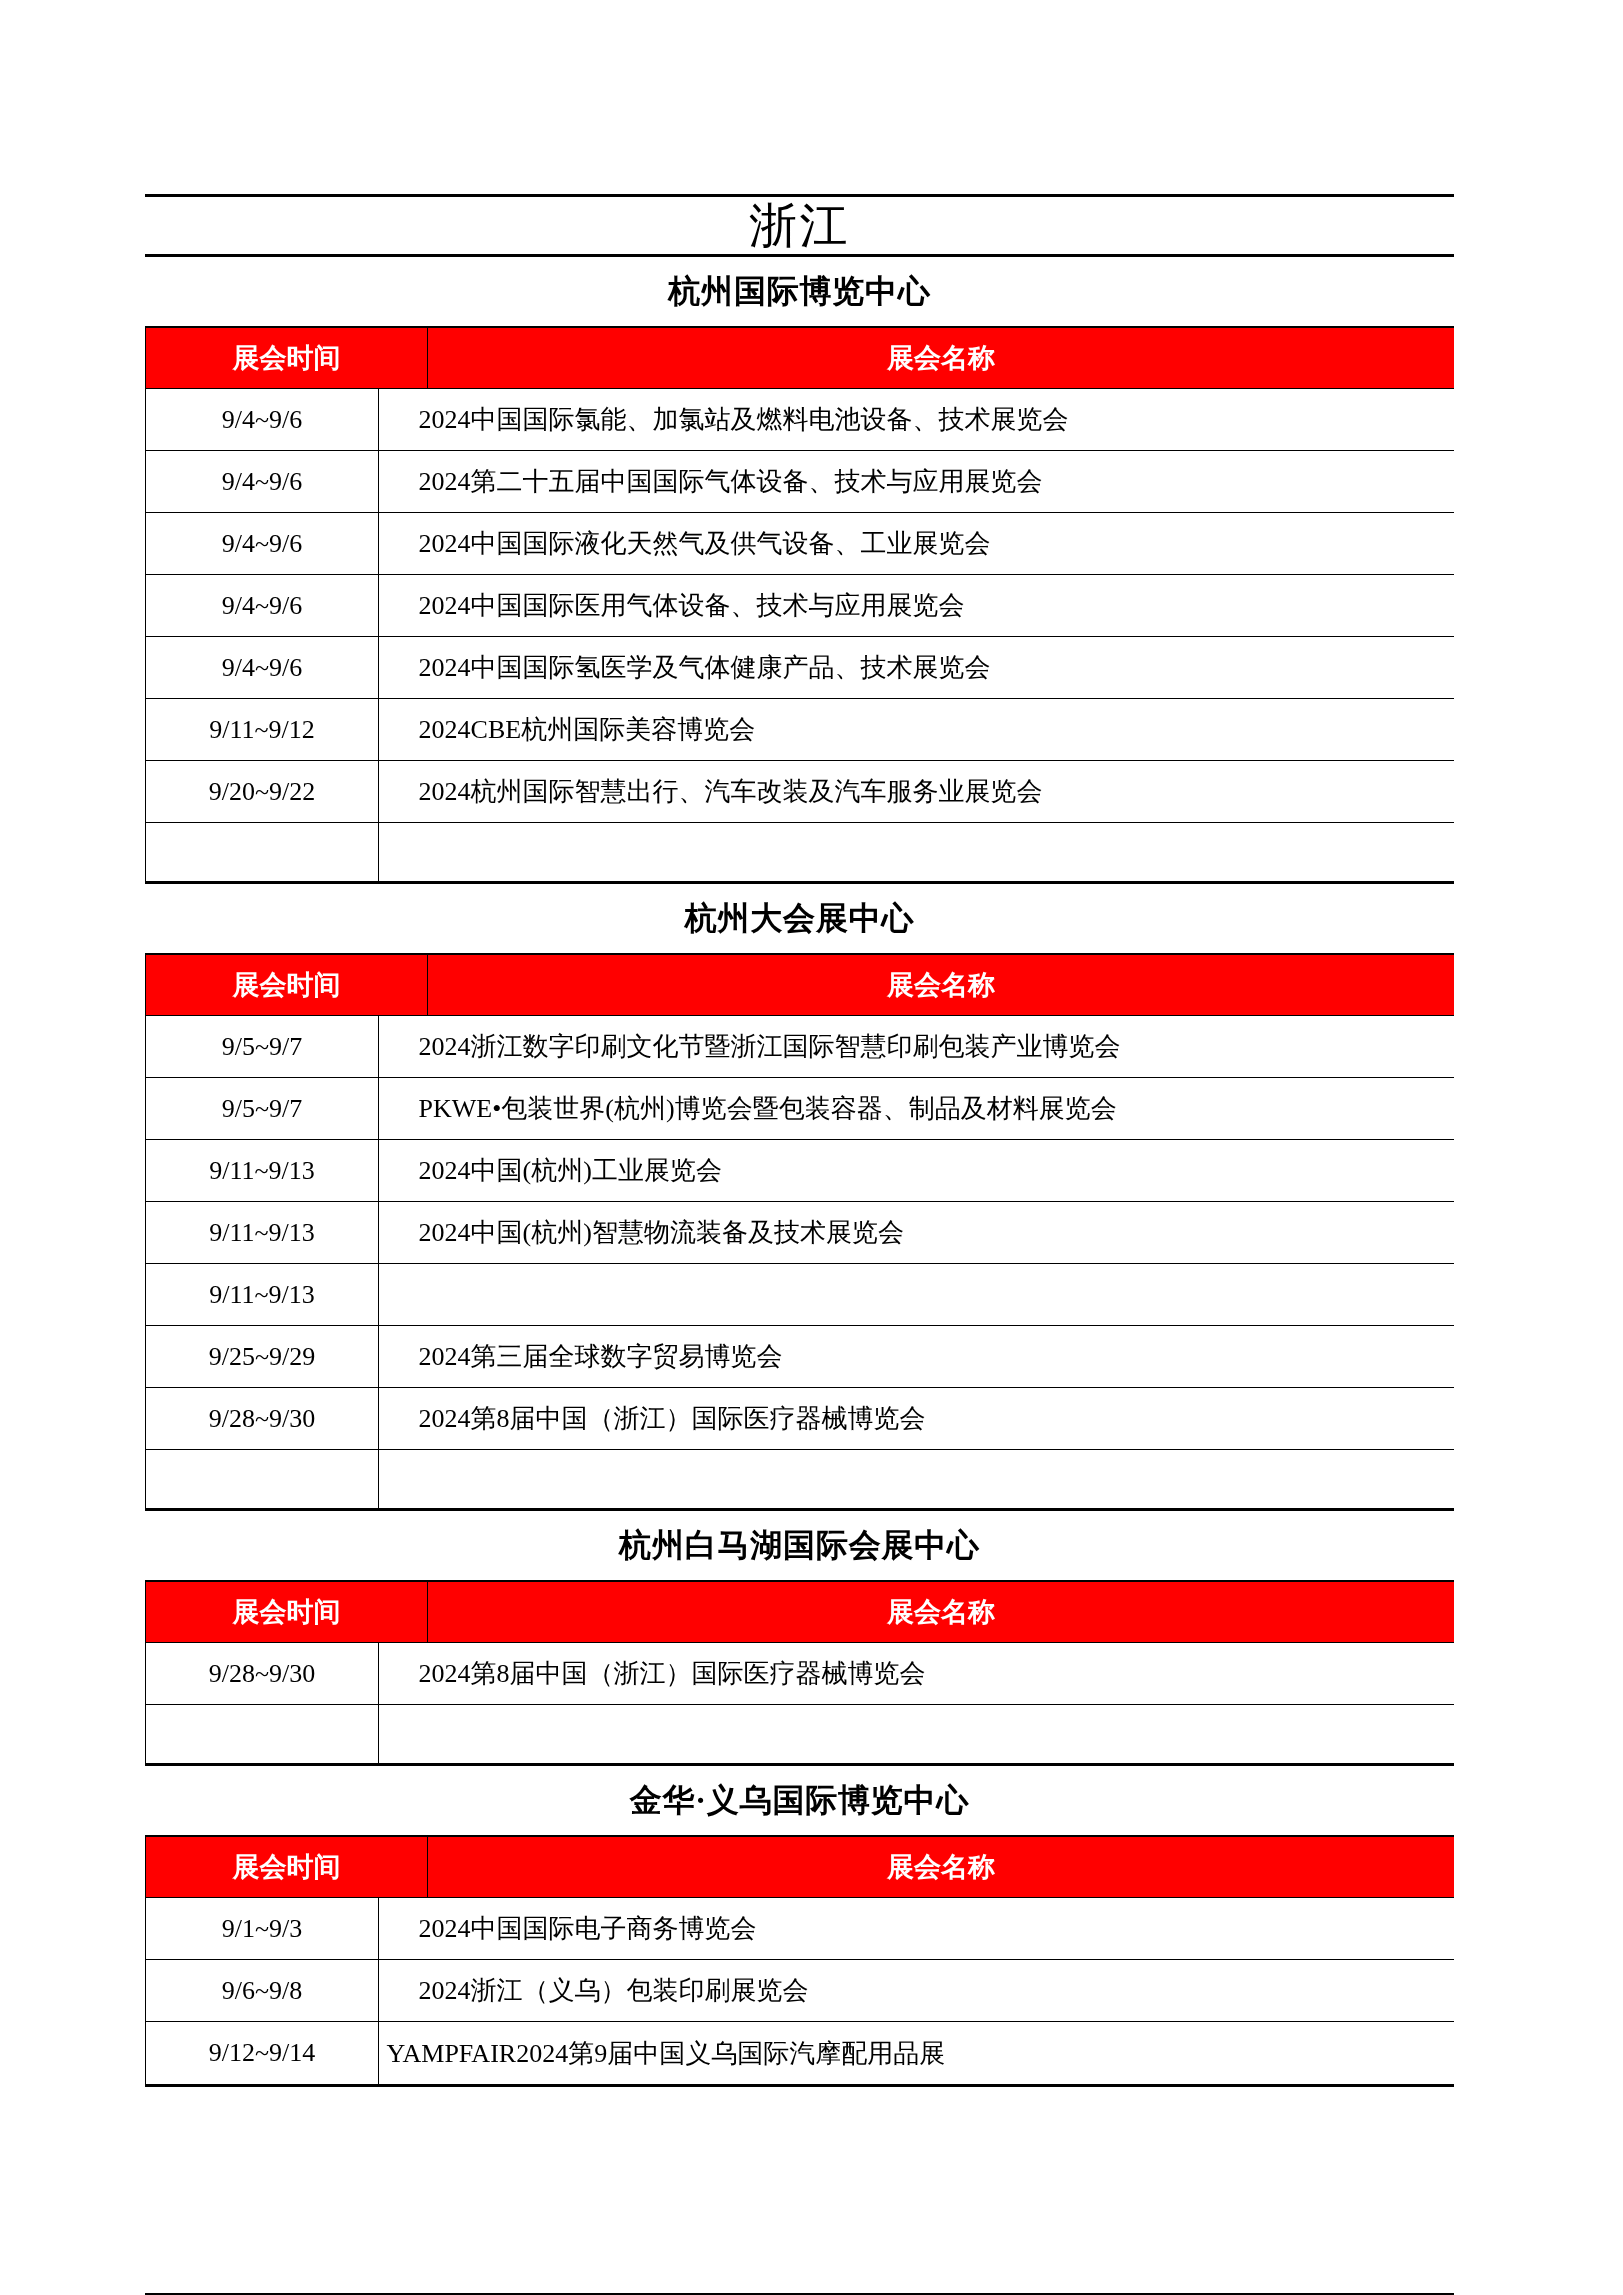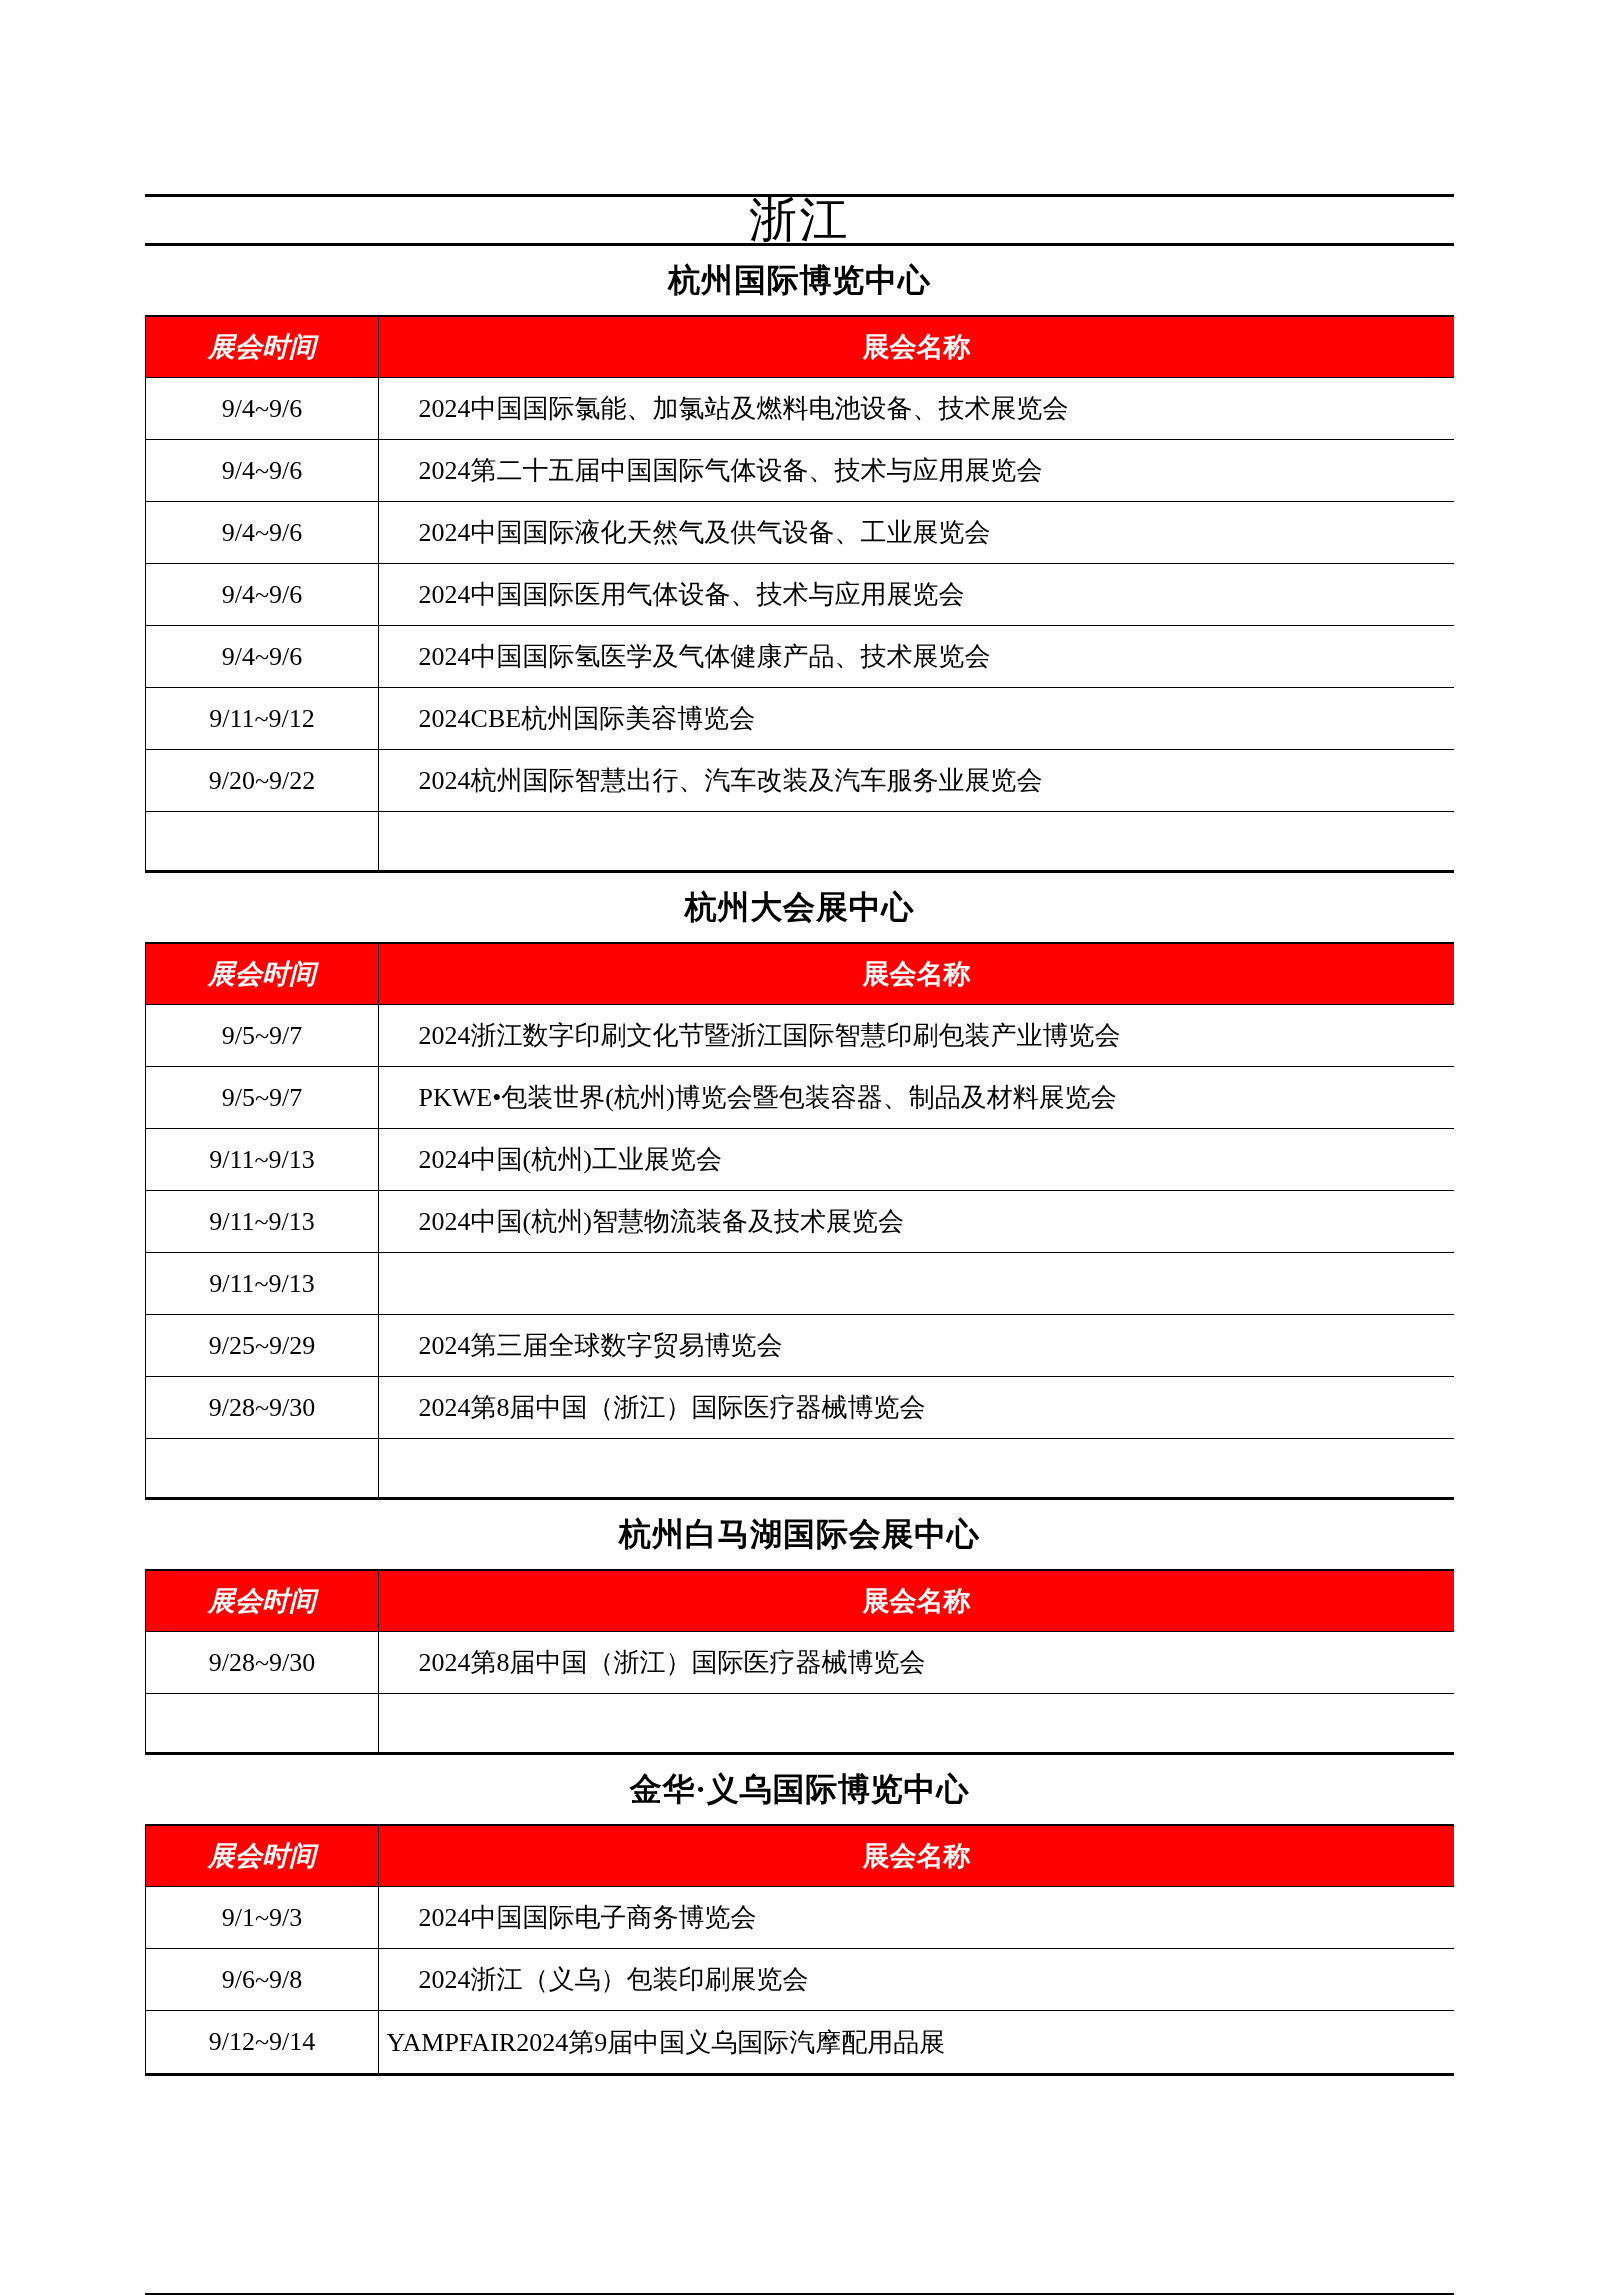--- a/index.html
+++ b/index.html
@@ -6,21 +6,21 @@
   html,body { background:#ffffff; }
   body {
     width:1623px; height:2295px;
     position:relative; overflow:hidden;
     font-family:"Liberation Serif","DejaVu Serif",serif;
     color:#000;
   }
   .content { position:absolute; left:145px; top:0; width:1309px; }
 
   .banner {
-    margin-top:194px; height:52px;
+    margin-top:194px; height:63px;
     border-top:3.4px solid #000; border-bottom:3.4px solid #000;
     display:flex; align-items:center; justify-content:center;
   }
   .province-title { font-size:48px; letter-spacing:2.5px; }
 
   .venue {
     height:69px; display:flex; align-items:center; justify-content:center;
     font-weight:bold; font-size:32px; letter-spacing:0.8px;
   }
 
@@ -29,22 +29,22 @@
     border-left:1.7px solid #000;
     border-bottom:3.4px solid #000;
   }
   .thead {
     display:flex; height:61px;
     background:var(--hdr-bg,#FF0000); color:var(--hdr-fg,#ffffff);
     border-bottom:1.7px solid #000;
     font-weight:bold; font-size:27px;
   }
   .th-time {
-    width:233px; border-right:1.7px solid #000;
-    display:flex; align-items:center; justify-content:center;font-style:italic;
+    width:282px; border-right:1.7px solid #000;
+    display:flex; align-items:center; justify-content:center;
   }
   .th-name { flex:1; display:flex; align-items:center; justify-content:center; }
 
   .row { display:flex; height:62px; }
   .tbody .row:not(:last-child) { border-bottom:1.7px solid #000;gap:32px; }
   .row.empty { height:58px; }
   .date-cell {
     width:233px; border-right:1.7px solid #000;
     display:flex; align-items:center; justify-content:center;
     font-size:26px; white-space:nowrap;

